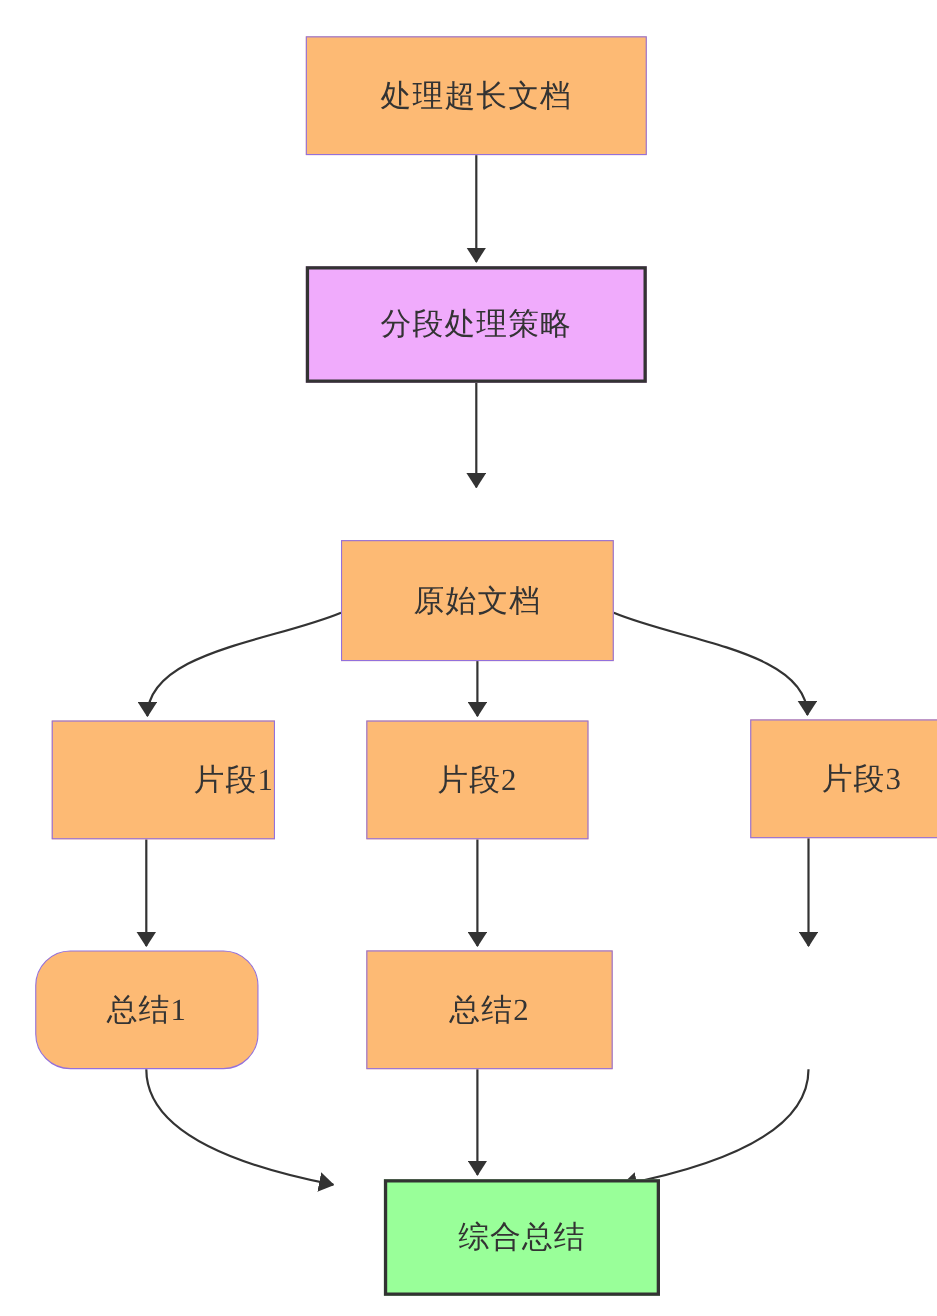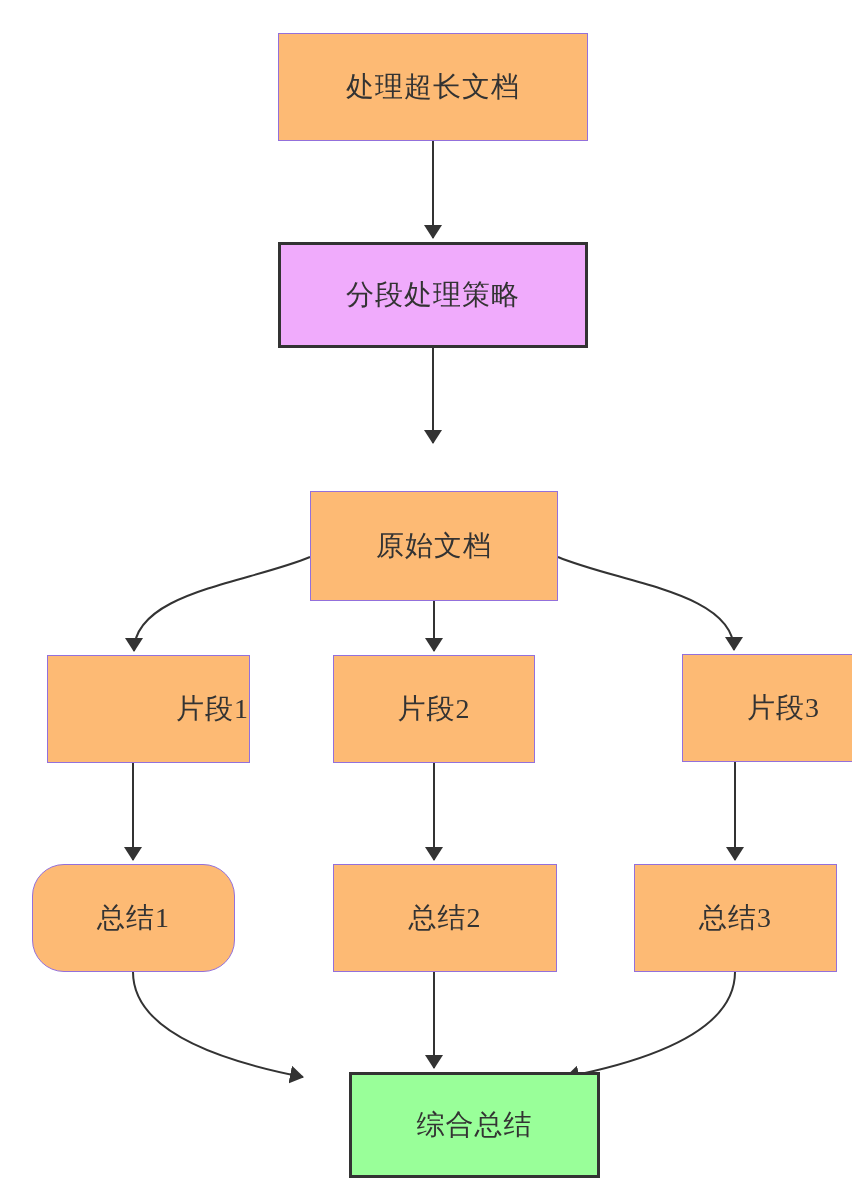--- a/index.html
+++ b/index.html
@@ -112,21 +112,18 @@
   </div>
 
   <div class="node node--default n-s1">
     <span>总结1</span>
   </div>
 
   <div class="node node--default n-s2">
     <span>总结2</span>
   </div>
 
-  <div class="node node--default n-s3">
-    <span>总结3</span>
-  </div>
 
   <div class="node node--final n-g">
     <span>综合总结</span>
   </div>
 
 </div>
 
 </body></html>

